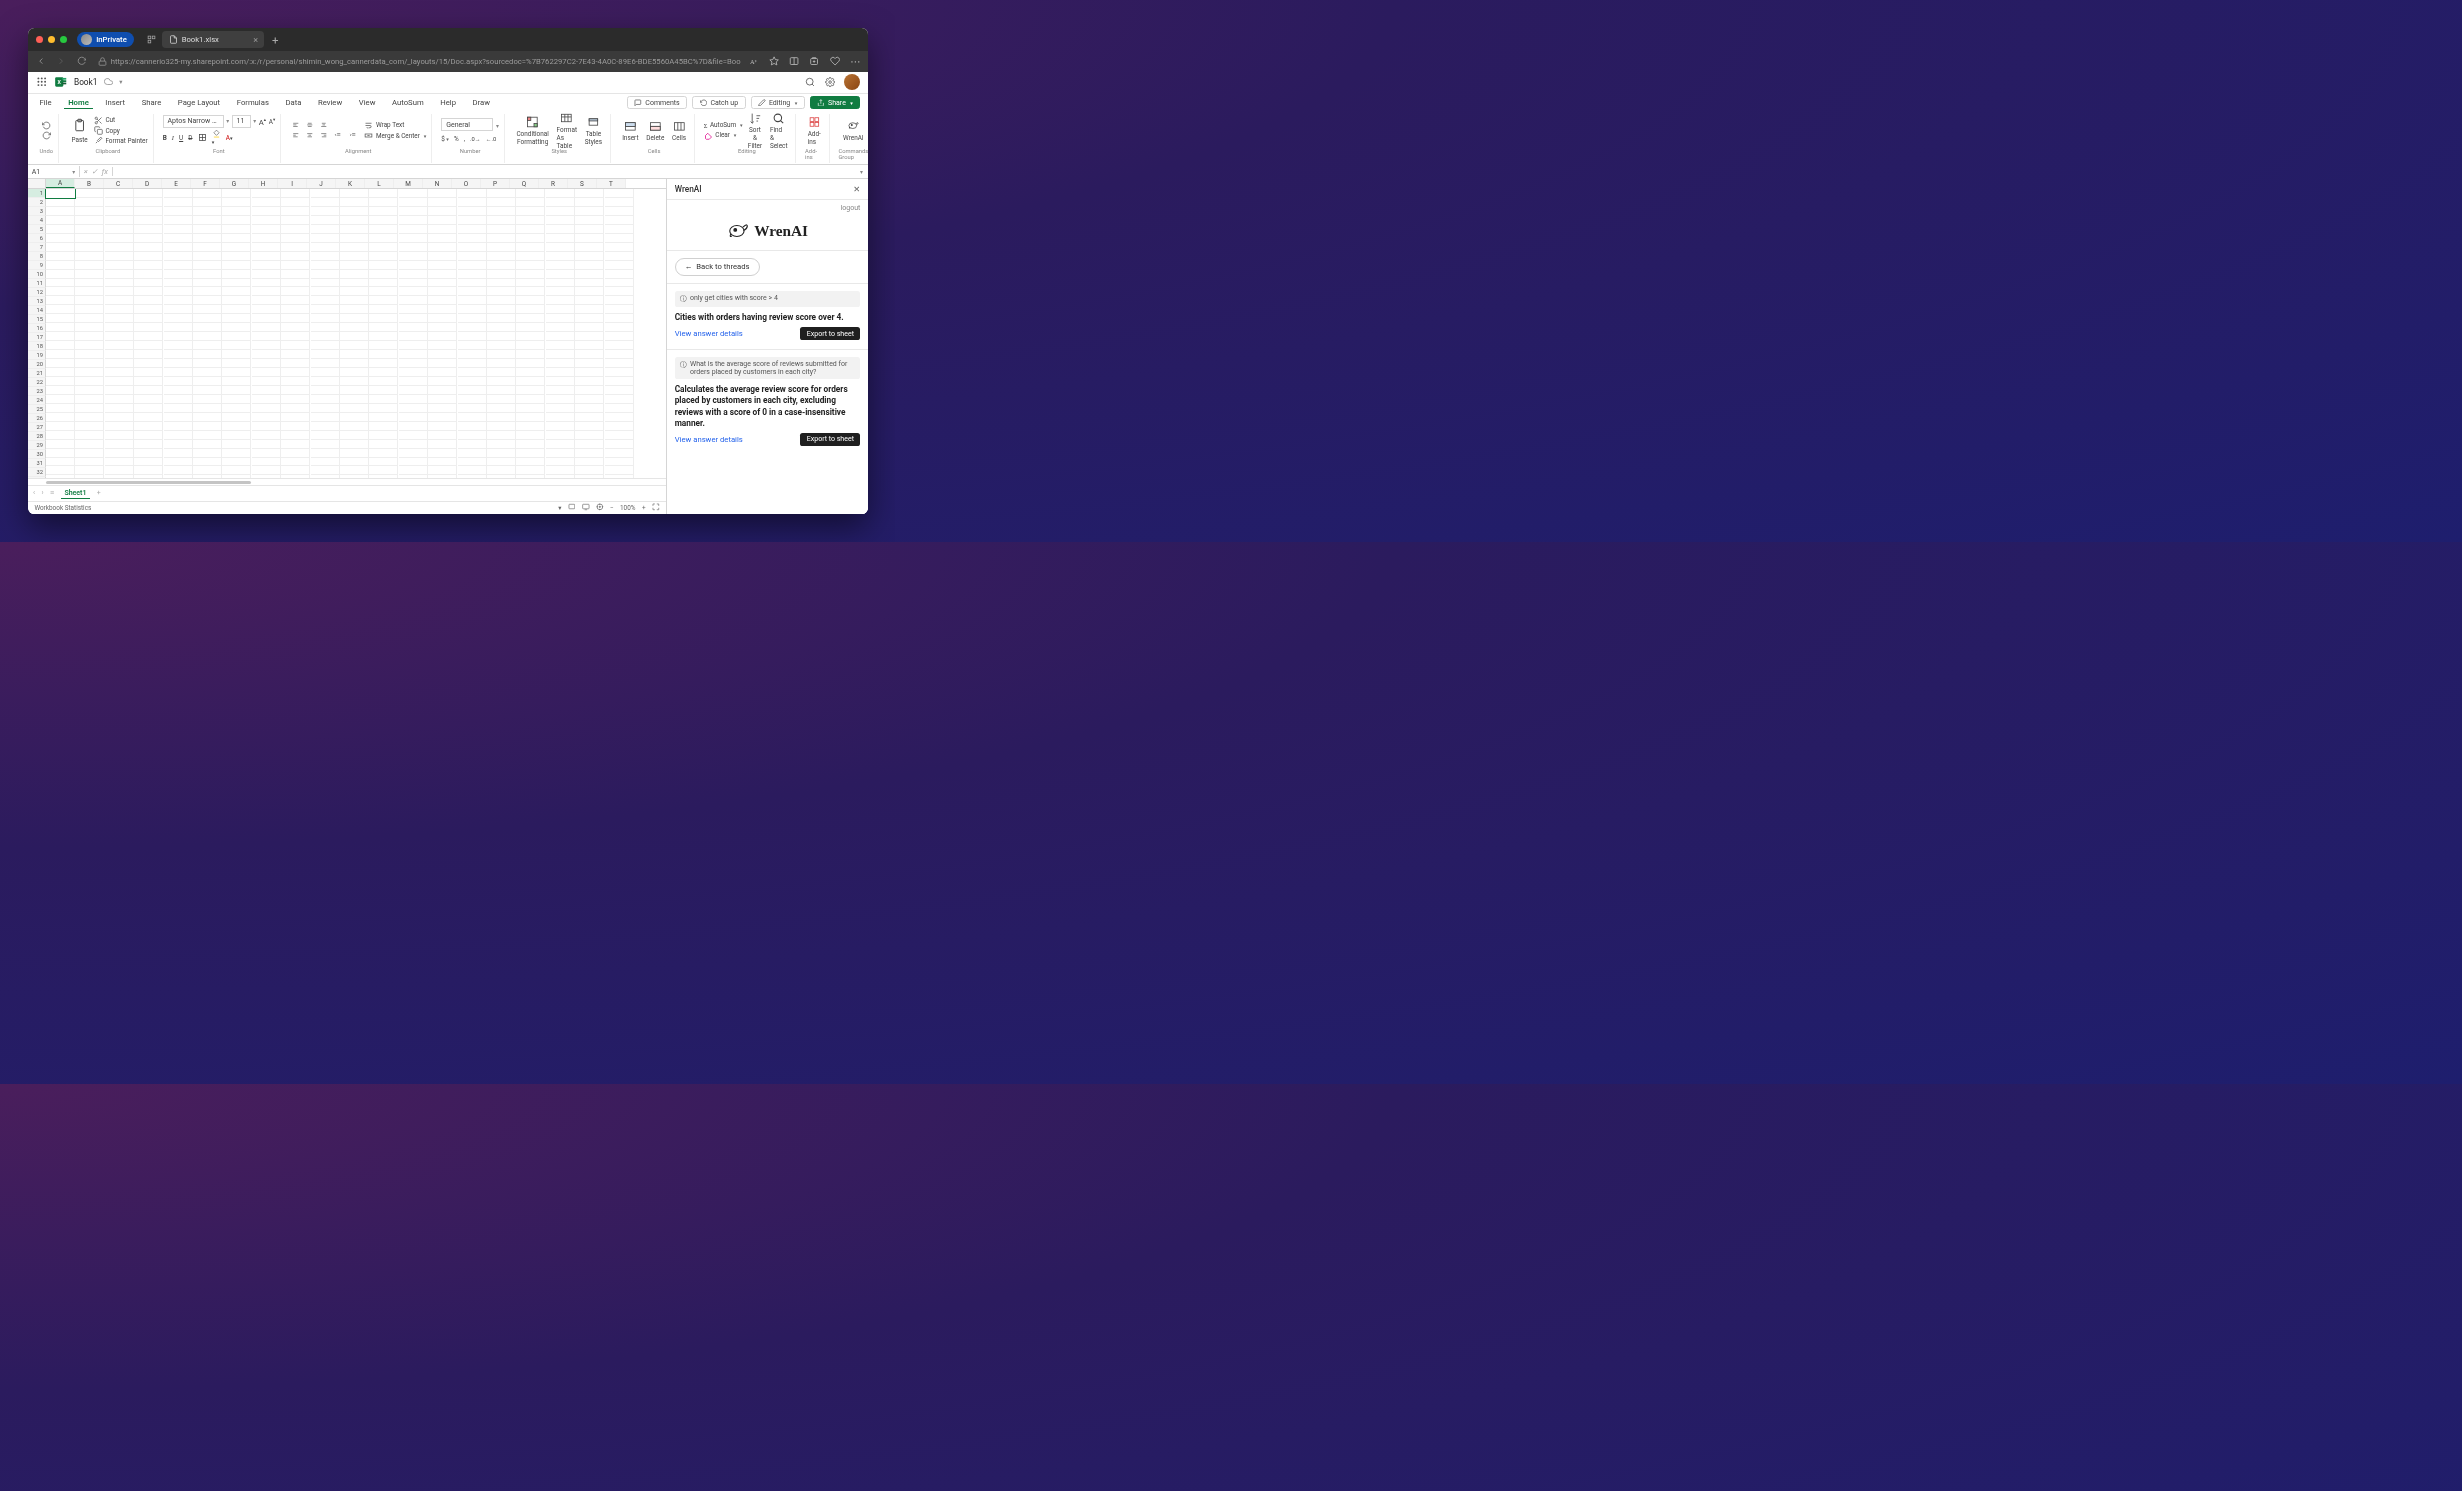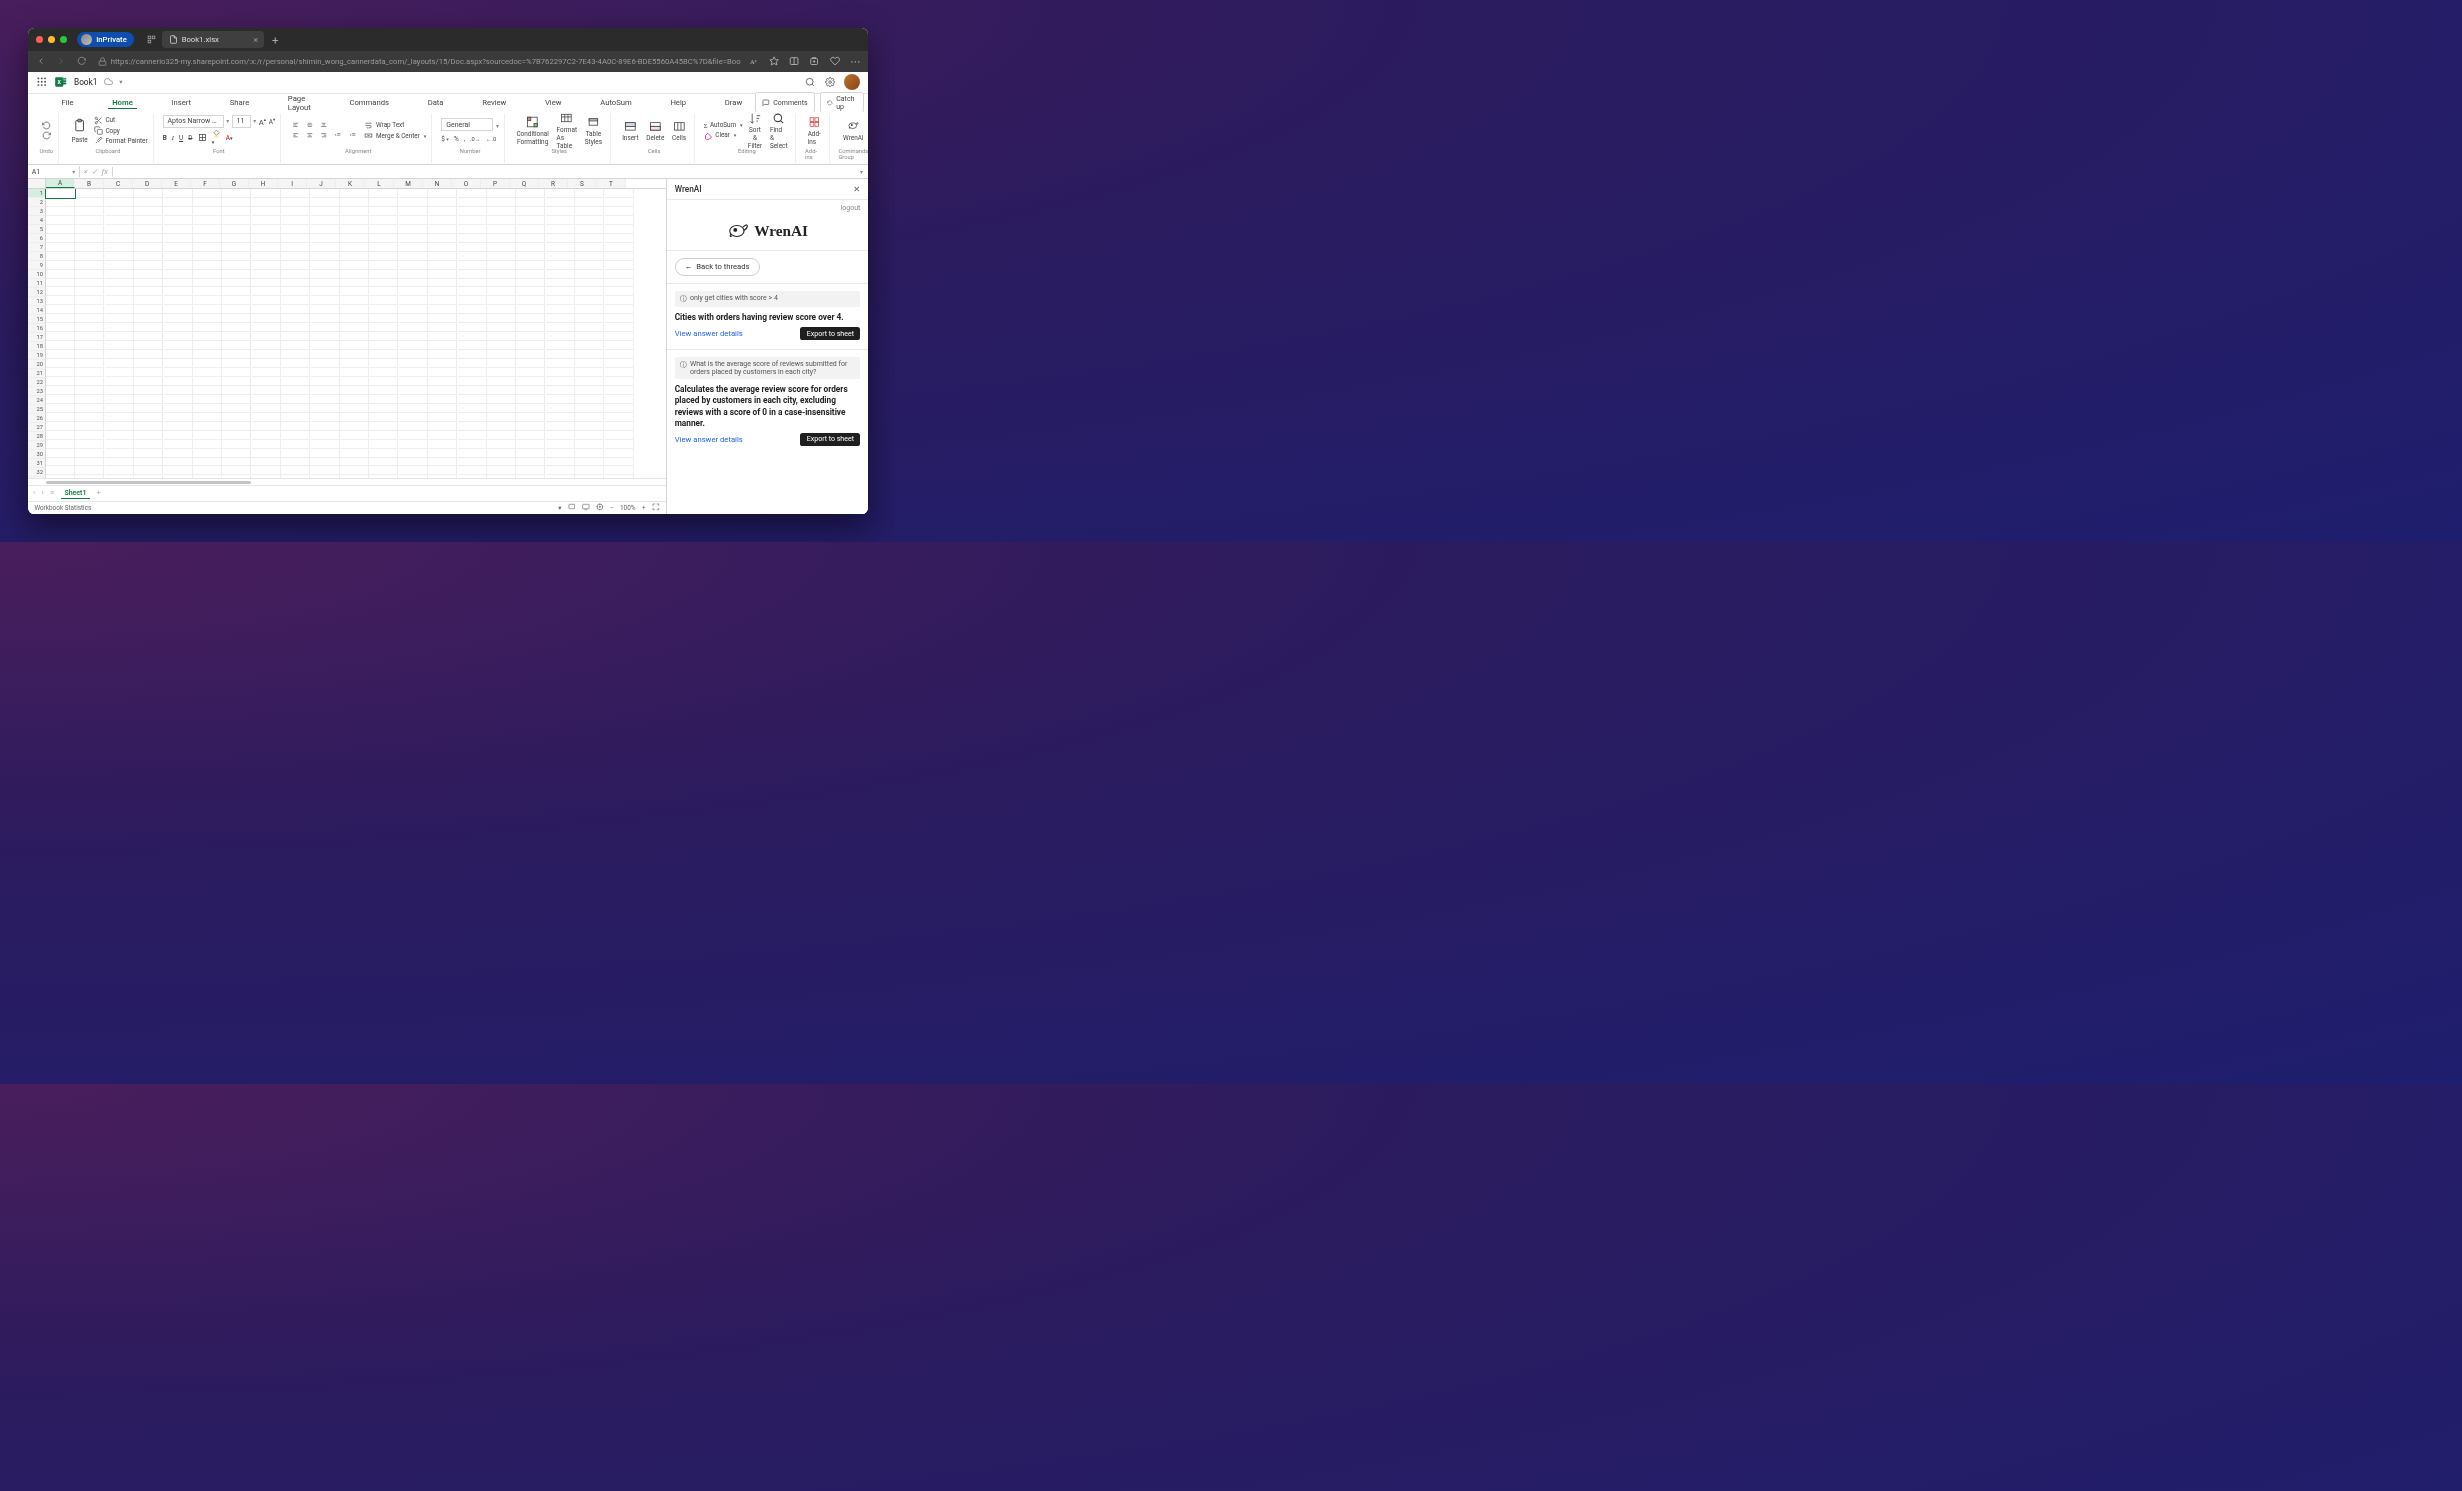--- a/index.html
+++ b/index.html
@@ -63,21 +63,21 @@
   height:22px; display:flex; align-items:center; padding:0 7.7px; gap:6.4px; border-bottom:0.6px solid #e5e5e5;
 }
 .waffle{width:11.5px;height:11.5px;color:#555;}
 .xl-logo{width:14px;height:14px;}
 .docname{font-size:8.3px;color:#222;}
 .topbar-icon{width:10.2px;height:10.2px;color:#555;}
 .topbar-right{margin-left:auto;display:flex;align-items:center;gap:9px;}
 .avatar{width:16.6px;height:16.6px;border-radius:50%;background:linear-gradient(135deg,#b87333,#8b4513);}
 
 .menubar{height:18px;display:flex;align-items:center;padding:0 7.7px;gap:9px;font-size:7.7px;color:#444;}
-.menubar .mitem{padding:2.6px 3.8px;margin-left:22px;}
+.menubar .mitem{padding:2.6px 3.8px;}
 .menubar .mitem.active{color:#107c41;border-bottom:1.3px solid #107c41;font-weight:600;padding-bottom:1.3px;}
 .menubar .right{margin-left:auto;display:flex;gap:5.1px;}
 .pill{border:0.6px solid #d5d5d5;border-radius:2.6px;padding:1.9px 6.4px;display:flex;align-items:center;gap:3.2px;font-size:7px;color:#444;background:#fff;}
 .pill.share{background:#107c41;color:#fff;border-color:#107c41;}
 
 .ribbon{border-bottom:0.6px solid #d5d5d5;padding:2.6px 6.4px 1.3px 6.4px;background:#fff;}
 .ribbon-row{display:flex;gap:3.8px;}
 .rgroup{display:flex;flex-direction:column;align-items:center;padding:0 5.1px 2.6px 5.1px;border-right:0.6px solid #eee;position:relative;}
 .rgroup:last-child{border-right:none;}
 .rgroup .glabel{font-size:5.8px;color:#888;margin-top:1.3px;}
@@ -275,21 +275,21 @@
         <span class="avatar"></span>
       </div>
     </div>
 
     <div class="menubar">
       <span class="mitem">File</span>
       <span class="mitem active">Home</span>
       <span class="mitem">Insert</span>
       <span class="mitem">Share</span>
       <span class="mitem">Page Layout</span>
-      <span class="mitem">Commands</span>
+      <span class="mitem">Formulas</span>
       <span class="mitem">Data</span>
       <span class="mitem">Review</span>
       <span class="mitem">View</span>
       <span class="mitem">AutoSum</span>
       <span class="mitem">Help</span>
       <span class="mitem">Draw</span>
       <div class="right">
         <span class="pill">
           <svg width="7.7" height="7.7" viewBox="0 0 24 24" fill="none" stroke="currentColor" stroke-width="2">
               <path d="M21 15a2 2 0 0 1-2 2H7l-4 4V5a2 2 0 0 1 2-2h14a2 2 0 0 1 2 2z"></path>

